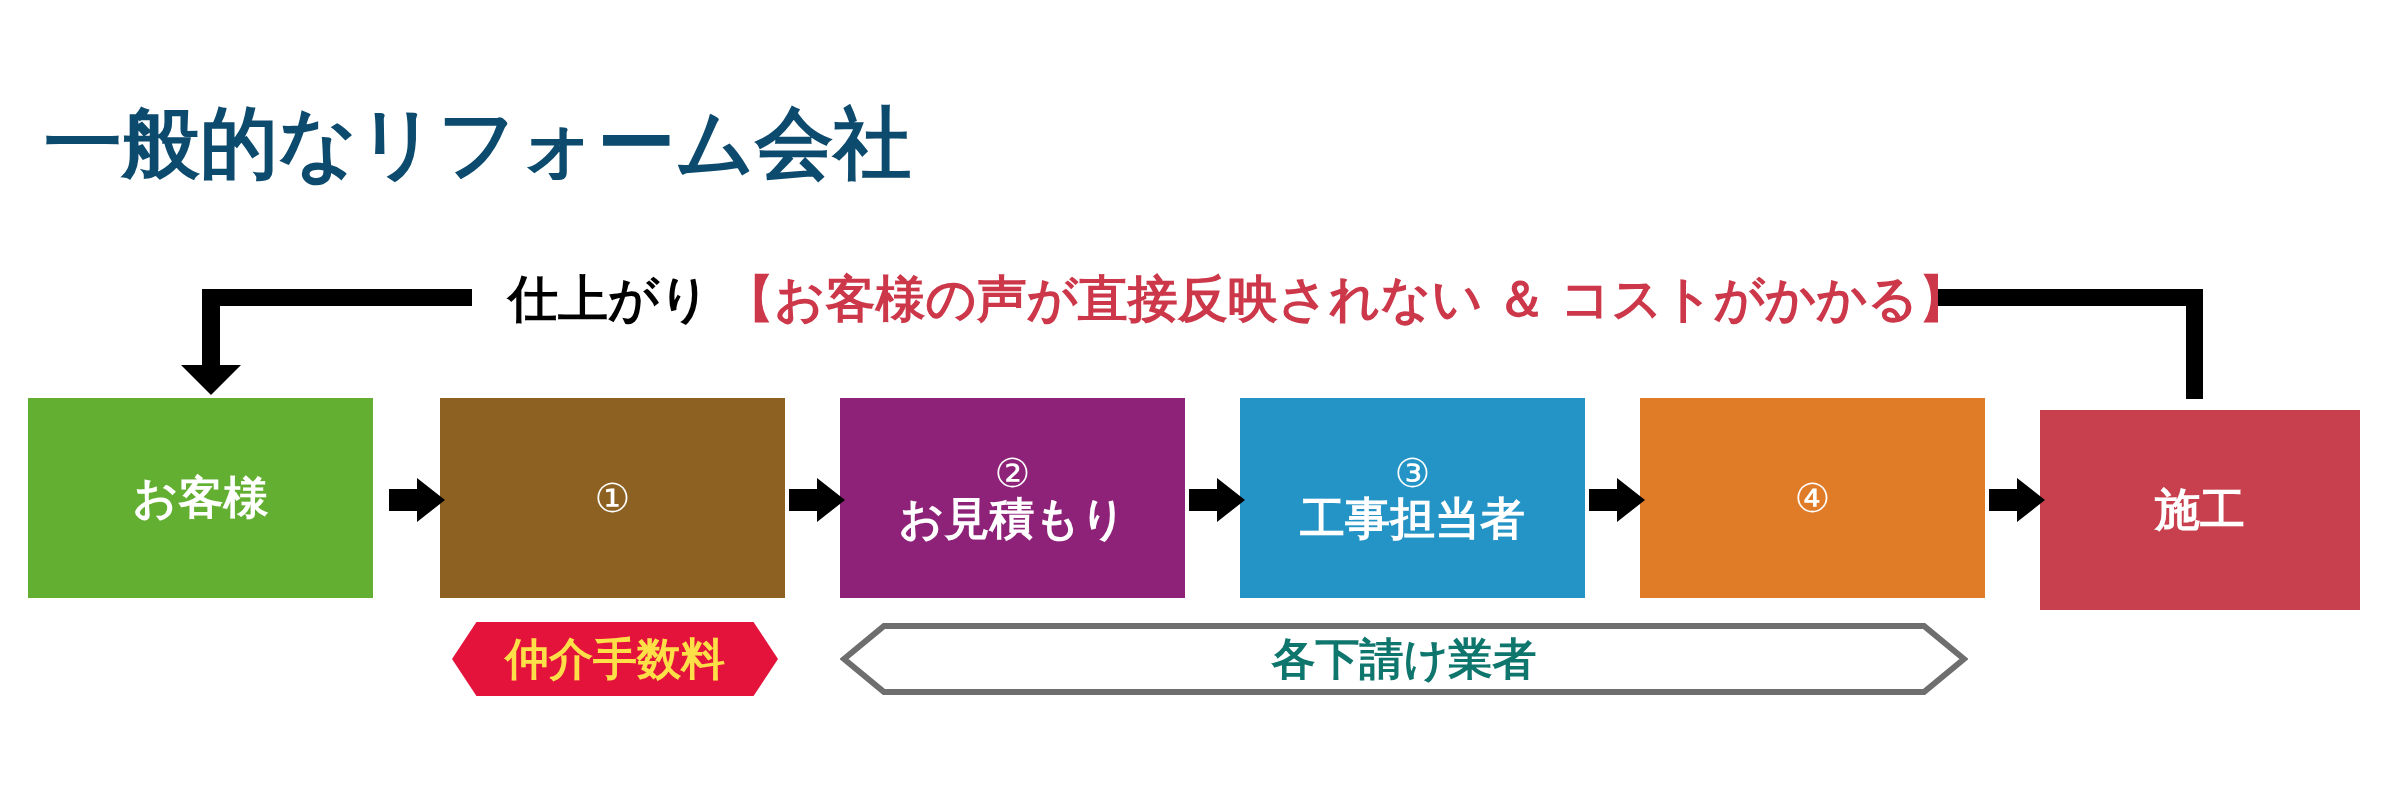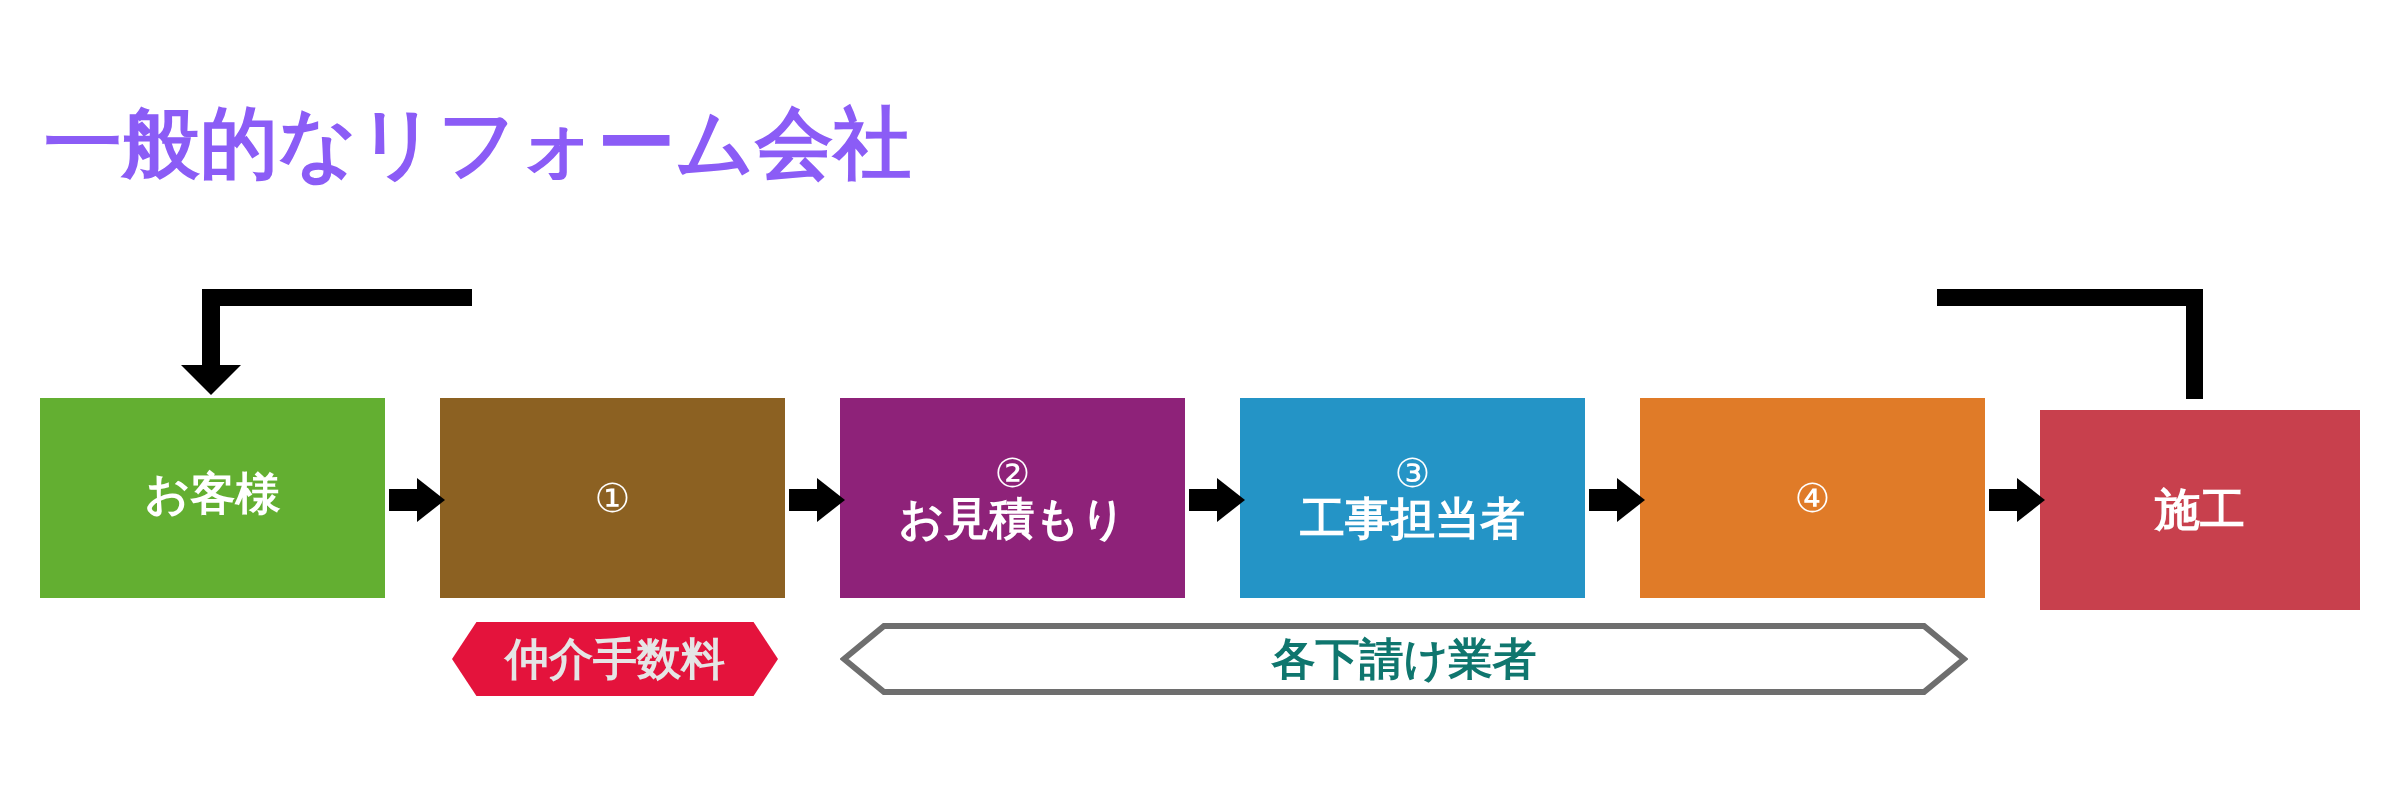--- a/index.html
+++ b/index.html
@@ -19,21 +19,21 @@
   }
 
   
   .page-title {
     position: absolute;
     left: 44px;
     top: 104px;
     font-size: 78px;
     line-height: 1;
     font-weight: 700;
-    color: #8b5cf6;
+    color: #0c4a6e;
     letter-spacing: 0px;
     white-space: nowrap;
   }
 
   
   .fb-bar-left {
     position: absolute;
     left: 202px;
     top: 289px;
     width: 270px;
@@ -146,21 +146,21 @@
   }
 
   
   .banner-fee {
     position: absolute;
     left: 452px;
     top: 622px;
     width: 326px;
     height: 74px;
     background: #E4133C;
-    color: #e5e5e5;
+    color: #fde047;
     font-size: 44px;
     font-weight: 700;
     display: flex;
     align-items: center;
     justify-content: center;
     -webkit-clip-path: polygon(0% 50%, 7.5% 0%, 92.5% 0%, 100% 50%, 92.5% 100%, 7.5% 100%);
     clip-path: polygon(0% 50%, 7.5% 0%, 92.5% 0%, 100% 50%, 92.5% 100%, 7.5% 100%);
   }
   .banner-sub {
     position: absolute;
@@ -190,23 +190,27 @@
 <div id="stage">
 
   <div class="page-title">一般的なリフォーム会社</div>
 
   <div class="fb-bar-left"></div>
   <div class="fb-stem"></div>
   <div class="fb-head"></div>
   <div class="fb-bar-right"></div>
   <div class="fb-stem-right"></div>
 
+  <div class="loop-caption">
+    <span class="black-part">仕上がり</span>
+    <span class="red-part">【お客様の声が直接反映されない ＆ コストがかかる】</span>
+  </div>
 
   <div id="flow-layer">
-      <div class="flow-box no-badge" style="left: 40px; width: 345px; background: rgb(99, 175, 49); font-family: Liberation Mono, monospace;">
+      <div class="flow-box no-badge" style="left: 28px; width: 345px; background: rgb(99, 175, 49);">
         <div class="box-label">お客様</div>
       </div>
       <div class="flow-box" style="left: 440px; width: 345px; background: rgb(140, 97, 34);">
         <div class="badge">①</div>
       </div>
       <div class="flow-box" style="left: 840px; width: 345px; background: rgb(142, 34, 121);">
         <div class="badge">②</div>
         <div class="box-label">お見積もり</div>
       </div>
       <div class="flow-box" style="left: 1240px; width: 345px; background: rgb(36, 148, 198);">

